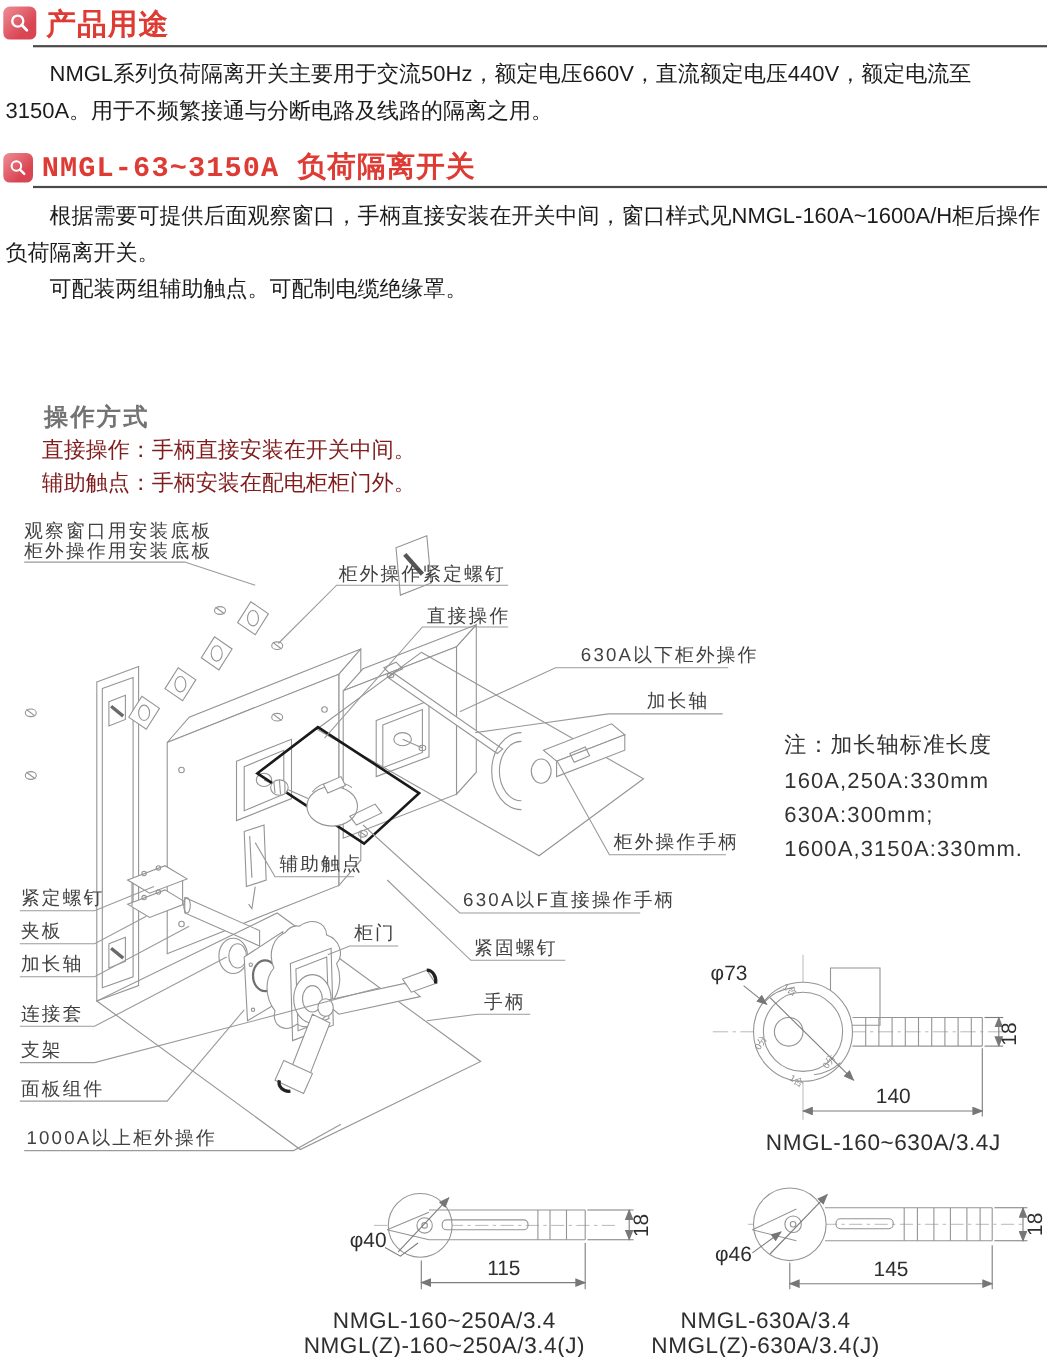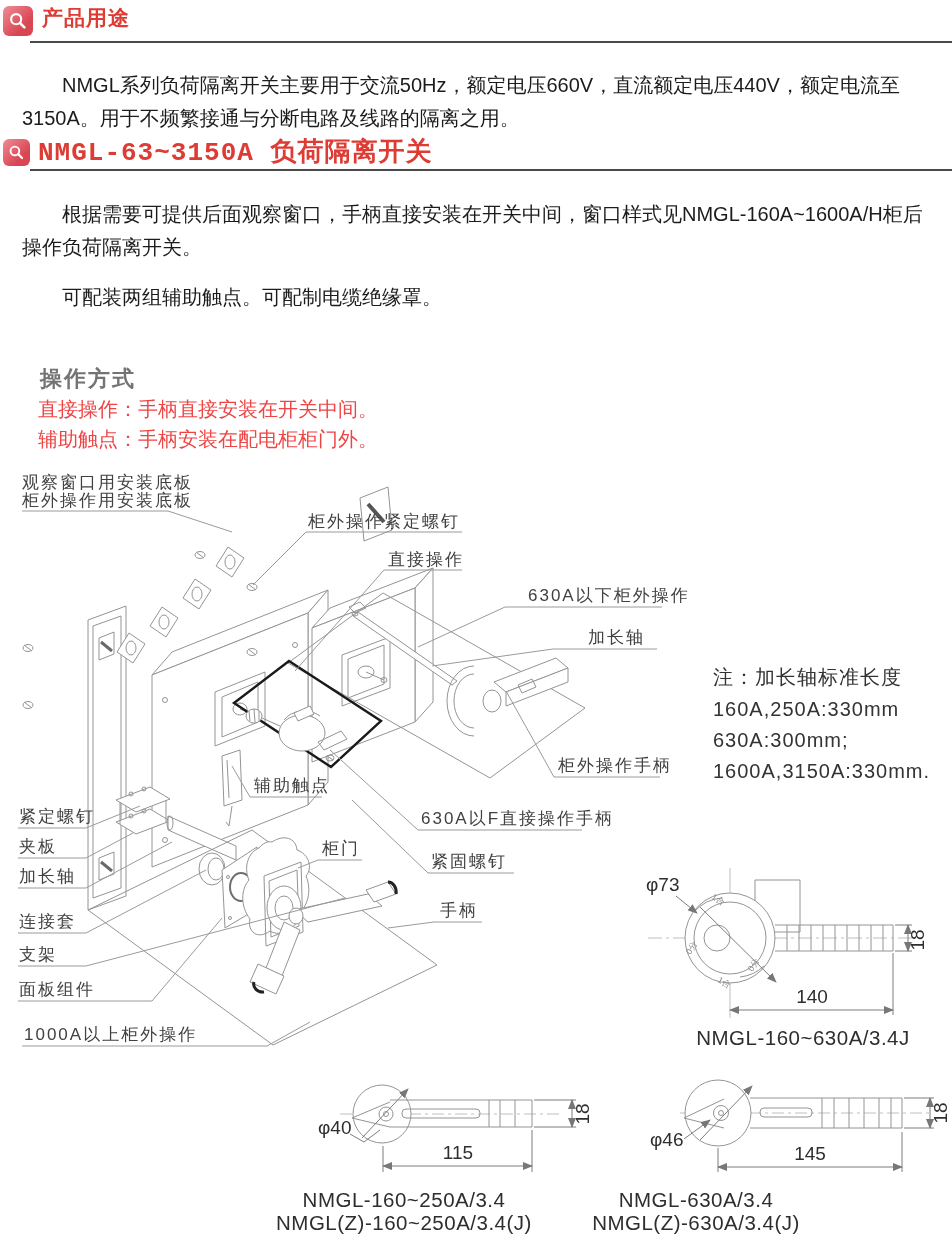--- a/index.html
+++ b/index.html
@@ -4,23 +4,23 @@
 <style>
   html,body{margin:0;padding:0;background:#fff;}
   body{width:952px;height:1234px;position:relative;overflow:hidden;
        font-family:"Liberation Sans","DejaVu Sans",sans-serif;color:#1d1d1d;}
   .abs{position:absolute;}
   .sec-icon{display:flex;align-items:center;justify-content:center;
     background:linear-gradient(135deg,#ee8e96 0%,#d94553 70%);border-radius:6px;}
   .sec-title{color:#dd3b33;font-weight:bold;letter-spacing:1px;}
   .rule{background:#4a4a4a;height:2px;}
   .body-text{font-size:20px;line-height:33px;color:#1c1c1c;}
-  .body-text p{margin:17px;text-indent:2em;}
+  .body-text p{margin:0;text-indent:2em;}
   .op-title{color:#737373;font-weight:bold;font-size:22px;letter-spacing:2px;}
-  .op-line{font-size:20px;line-height:30px;color:#ef4444;}
+  .op-line{font-size:20px;line-height:30px;color:#7f1d1d;}
   svg text{font-family:"Liberation Sans","DejaVu Sans",sans-serif;}
   .lbl{font-size:17px;fill:#414141;letter-spacing:2px;}
   .note{font-size:20px;fill:#333;letter-spacing:1px;}
   .cap{font-size:20.5px;fill:#2e2e2e;letter-spacing:.5px;}
   .dim{font-size:19px;fill:#2e2e2e;}
   .tiny{font-size:8.5px;fill:#8a8a8a;}
   .ln{stroke:#9a9a9a;stroke-width:1;fill:none;}
   .dw{stroke:#949494;stroke-width:1;fill:none;}
   .dwf{stroke:#949494;stroke-width:1;fill:#ffffff;}
   .cl{stroke:#b8b8b8;stroke-width:.9;fill:none;}
@@ -29,21 +29,21 @@
 </style>
 </head>
 <body>
 
 <div class="abs sec-icon" style="left:3px;top:6px;width:30px;height:30px;">
   <svg width="22" height="22" viewBox="0 0 24 24">
     <circle cx="10" cy="10" r="5.5" stroke="#fff" stroke-width="2.3" fill="none"></circle>
     <line x1="14" y1="14" x2="19" y2="19" stroke="#fff" stroke-width="2.8" stroke-linecap="round"></line>
   </svg>
 </div>
-<div class="abs sec-title" style="left:42px;top:4px;font-size:21px;">产品用途</div>
+<div class="abs sec-title" style="left:42px;top:4px;font-size:27px;">产品用途</div>
 <div class="abs rule" style="left:30px;top:41px;width:922px;"></div>
 
 <div class="abs body-text" style="left:5px;top:52px;width:943px;">
   <p>NMGL系列负荷隔离开关主要用于交流50Hz，额定电压660V，直流额定电压440V，额定电流至3150A。用于不频繁接通与分断电路及线路的隔离之用。</p>
 </div>
 
 <div class="abs sec-icon" style="left:3px;top:139px;width:27px;height:27px;">
   <svg width="19" height="19" viewBox="0 0 24 24">
     <circle cx="10" cy="10" r="5.5" stroke="#fff" stroke-width="2.3" fill="none"></circle>
     <line x1="14" y1="14" x2="19" y2="19" stroke="#fff" stroke-width="2.8" stroke-linecap="round"></line>

